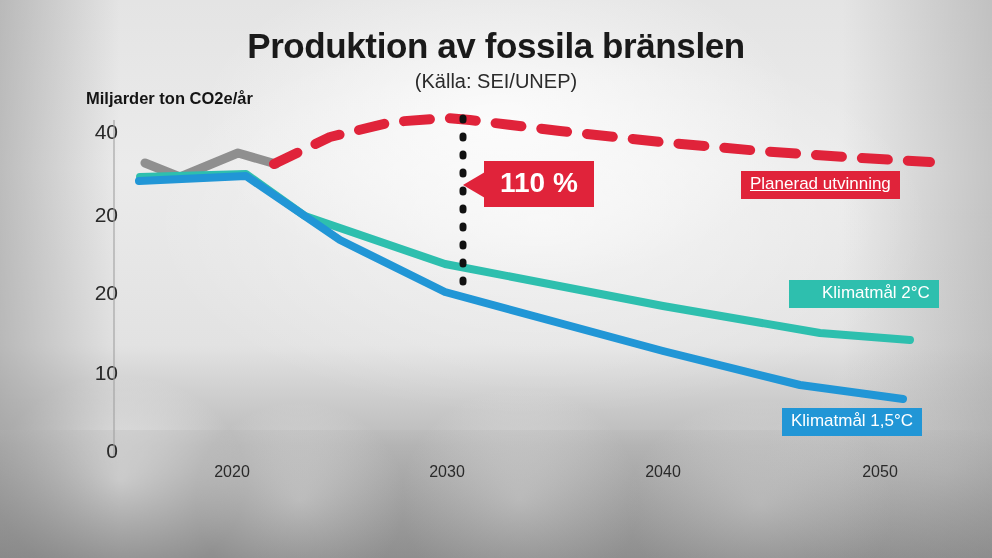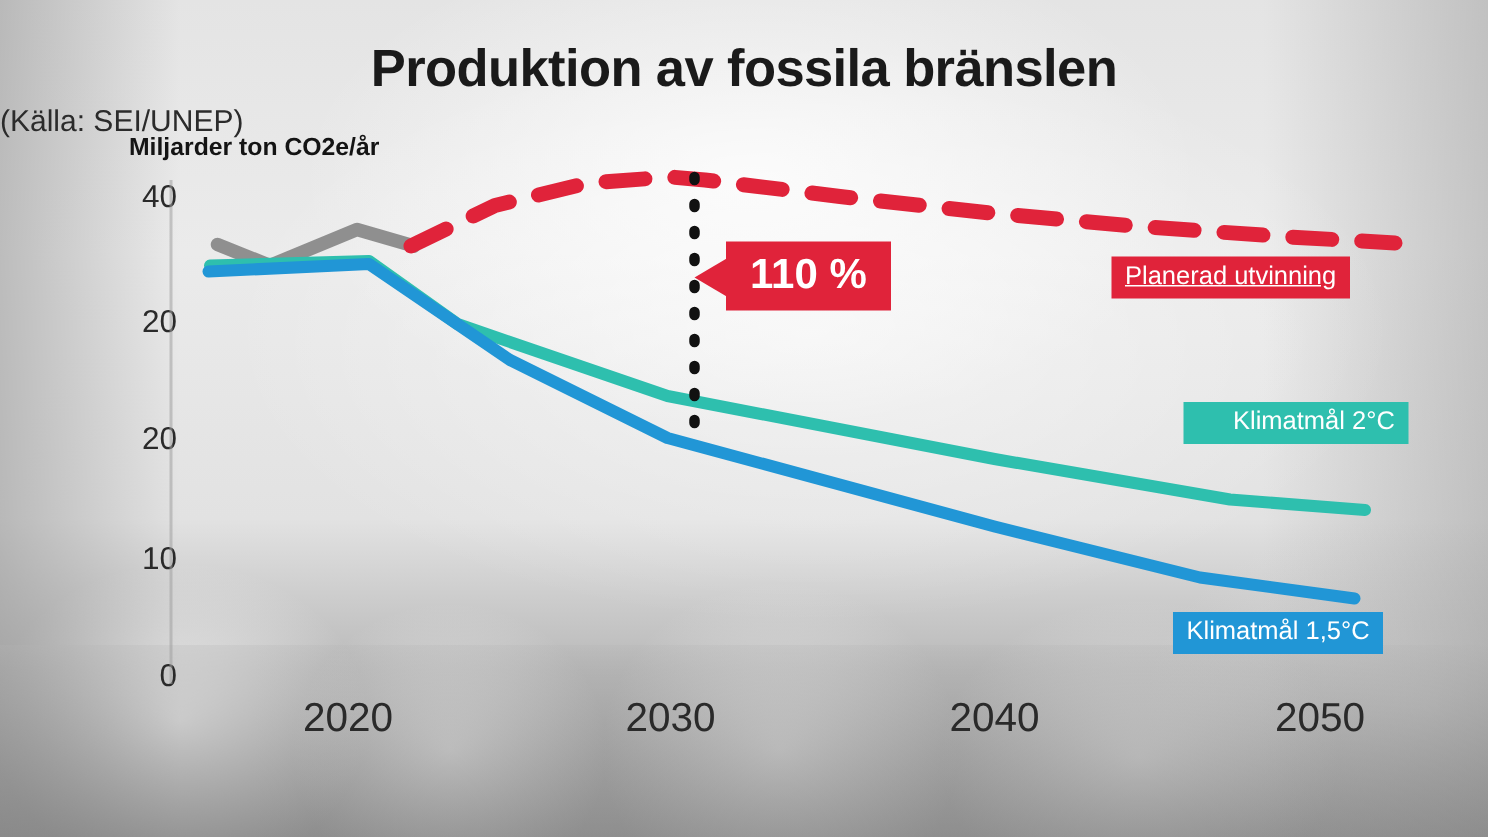--- a/index.html
+++ b/index.html
@@ -28,27 +28,27 @@
     background:linear-gradient(270deg, rgba(150,150,150,.45), rgba(150,150,150,0));}
   .bg-floor{position:absolute;left:0;top:430px;width:992px;height:128px;
     background:linear-gradient(180deg, rgba(180,180,180,.25), rgba(120,120,120,.55));}
 
   
   .wash{position:absolute;left:60px;top:10px;width:900px;height:450px;
     background:radial-gradient(ellipse 520px 260px at 480px 210px, rgba(255,255,255,.55), rgba(255,255,255,0) 75%);}
 
   .title{position:absolute;left:0;top:26px;width:992px;text-align:center;
     font-size:35px;font-weight:bold;color:#1a1a1a;letter-spacing:-0.4px;}
-  .subtitle{position:absolute;left:0;top:70px;width:992px;text-align:left;
+  .subtitle{position:absolute;left:0;top:70px;width:992px;text-align:center;
     font-size:20px;color:#2b2b2b;}
   .ylabel{position:absolute;left:86px;top:89px;font-size:16.5px;font-weight:bold;color:#141414;}
 
   .ytick{position:absolute;right:0;width:42px;text-align:right;font-size:21px;color:#2a2a2a;}
   .yticks{position:absolute;left:68px;top:0;width:50px;height:558px;}
-  .xtick{position:absolute;top:463px;font-size:27px;color:#2a2a2a;transform:translateX(-50%);}
+  .xtick{position:absolute;top:463px;font-size:16px;color:#2a2a2a;transform:translateX(-50%);}
 
   .axis-v{position:absolute;left:113px;top:120px;width:2px;height:336px;
     background:rgba(160,160,160,.55);}
 
   svg.lines{position:absolute;left:0;top:0;width:992px;height:558px;}
 
   .badge{position:absolute;font-size:17px;color:#fff;padding:3px 9px 5px 9px;
     white-space:nowrap;font-weight:normal;}
   .badge-red{background:#e0233a;}
   .badge-teal{background:#2ebfae;}
@@ -100,16 +100,16 @@
 
     <polyline points="139,181 246,176 340,240 445,292 663,351 800,385 903,399" fill="none" stroke="#2196d6" stroke-width="8" stroke-linecap="round" stroke-linejoin="round"></polyline>
 
     <line x1="463" y1="118" x2="463" y2="298" stroke="#111111" stroke-width="7" stroke-linecap="round" stroke-dasharray="2 16"></line>
   </svg>
 
   <div class="callout-arrow"></div>
   <div class="callout">110 %</div>
 
   <div class="badge badge-red" style="left:741px;top:171px;text-decoration:underline;">Planerad utvinning</div>
-  <div class="badge badge-teal" style="left:789px;top:268px;padding-left:33px;">Klimatmål 2°C</div>
+  <div class="badge badge-teal" style="left:789px;top:280px;padding-left:33px;">Klimatmål 2°C</div>
   <div class="badge badge-blue" style="left:782px;top:408px;">Klimatmål 1,5°C</div>
 
 </div>
 
 </body></html>

